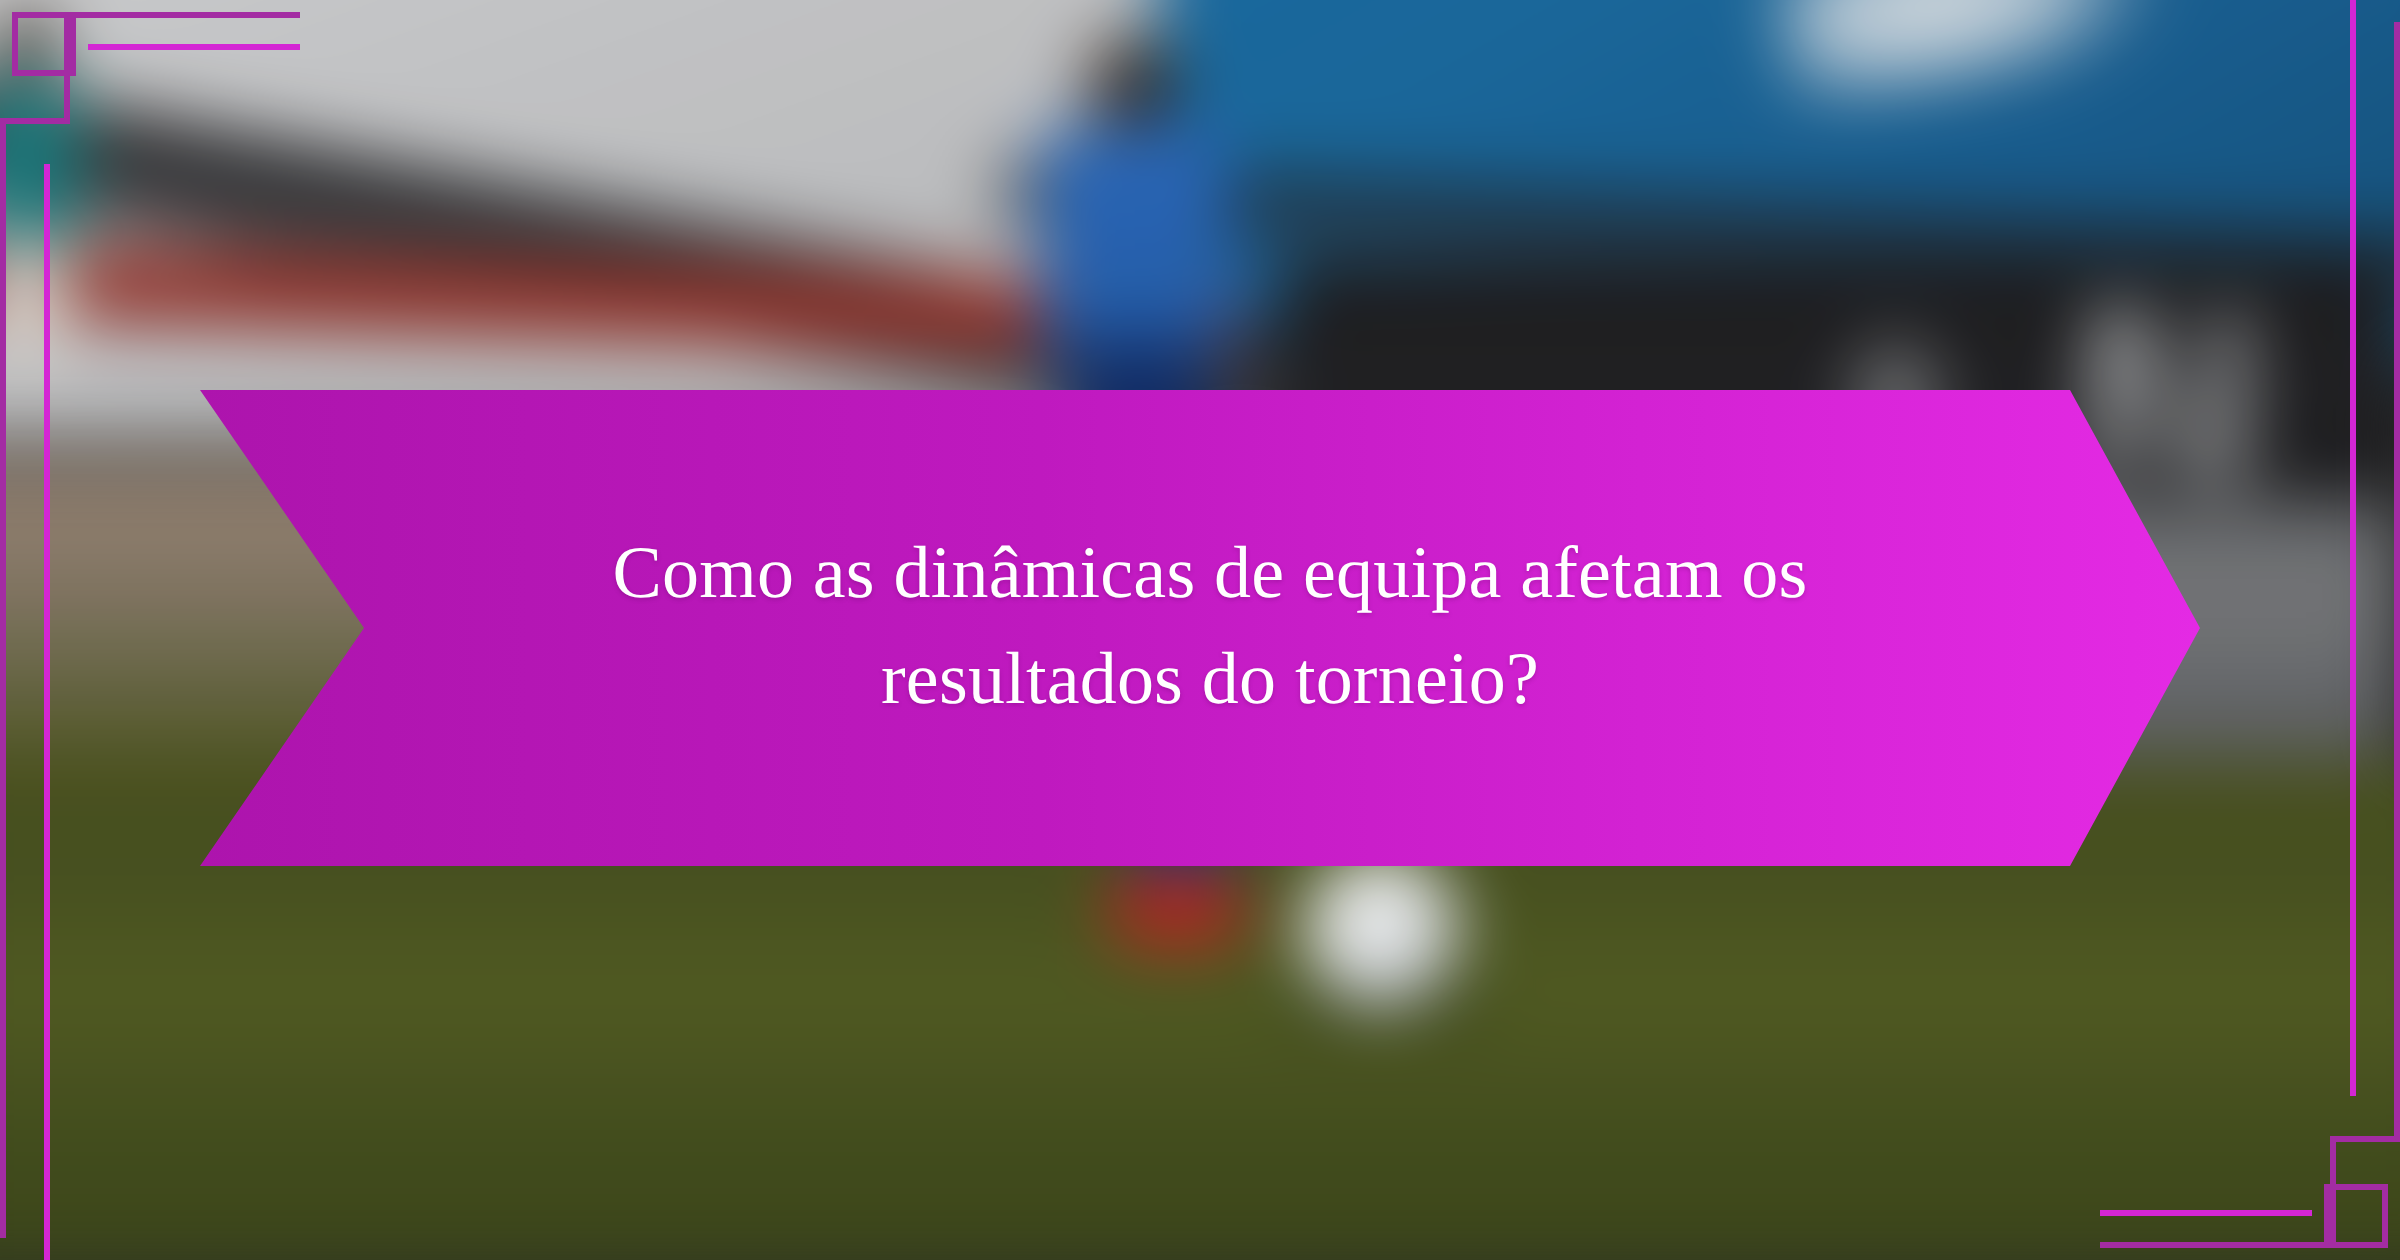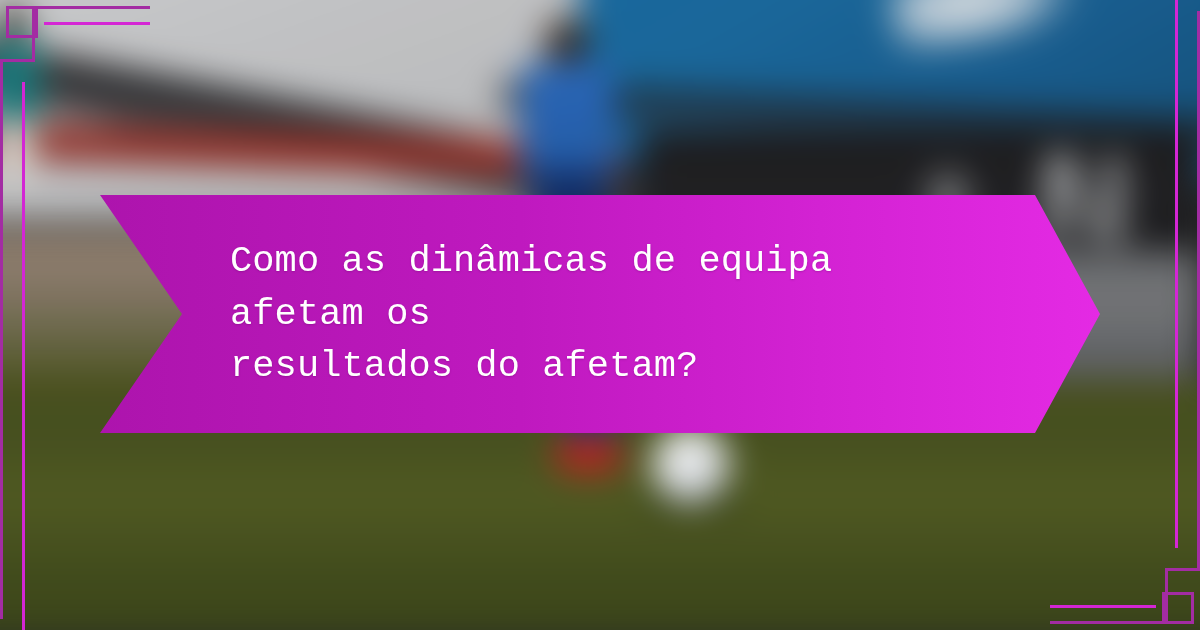--- a/index.html
+++ b/index.html
@@ -333,27 +333,28 @@
       8.2% 50%
     );
   }
 
   .banner-text {
     position: absolute;
     left: 130px;
     right: 120px;
     top: 50%;
     transform: translateY(-50%);
+    text-align: center;
     color: #ffffff;
     font-size: 37px;
     line-height: 1.42;
     font-weight: 300;
     letter-spacing: 0.1px;
     text-shadow: 0 1px 2px rgba(90,0,90,0.28);
-    font-family: Liberation Mono, monospace;
+    font-family: Liberation Serif, serif;
   }
 </style>
 </head>
 <body>
 
 <div class="stage">
 
   <div class="bg">
     <div class="bg-blur-layer">
       <div class="bg-stand-light"></div>
@@ -409,17 +410,17 @@
     <span class="l-v"></span>
     <span class="l-h2"></span>
     <span class="l-v2"></span>
     <span class="i-h accent"></span>
     <span class="i-v accent"></span>
   </div>
 
   <div class="banner shape">
     <div class="banner-text">
       <div>Como as dinâmicas de equipa afetam os</div>
-      <div>resultados do afetam?</div>
+      <div>resultados do torneio?</div>
     </div>
   </div>
 
 </div>
 
 </body></html>

